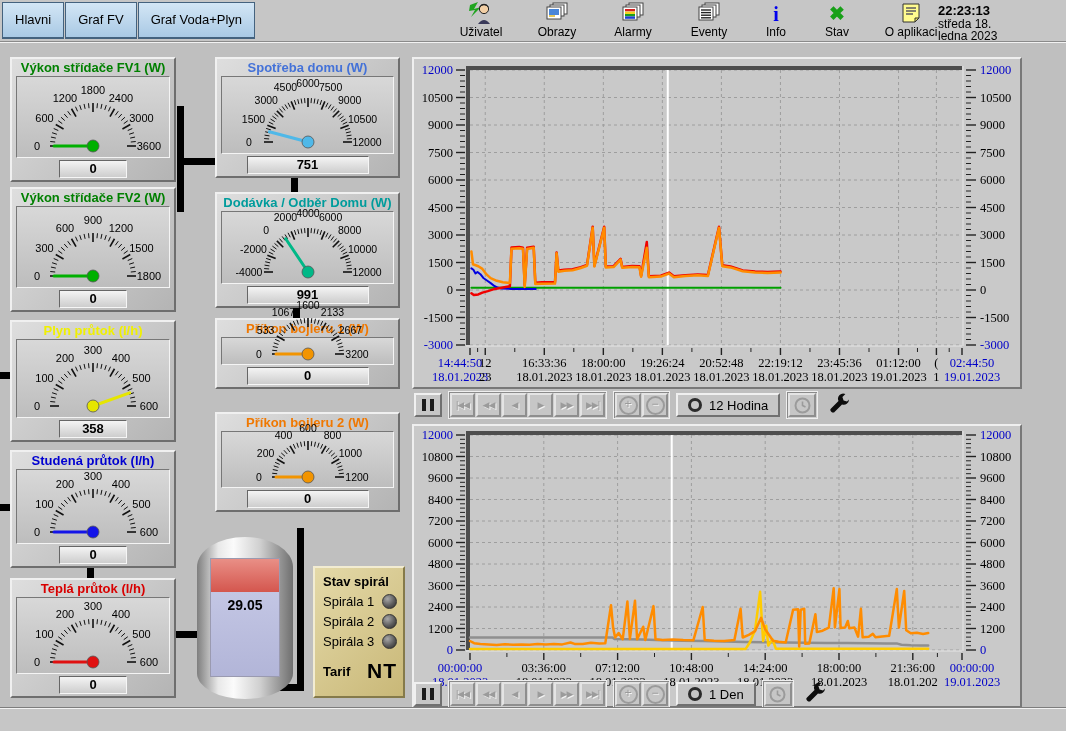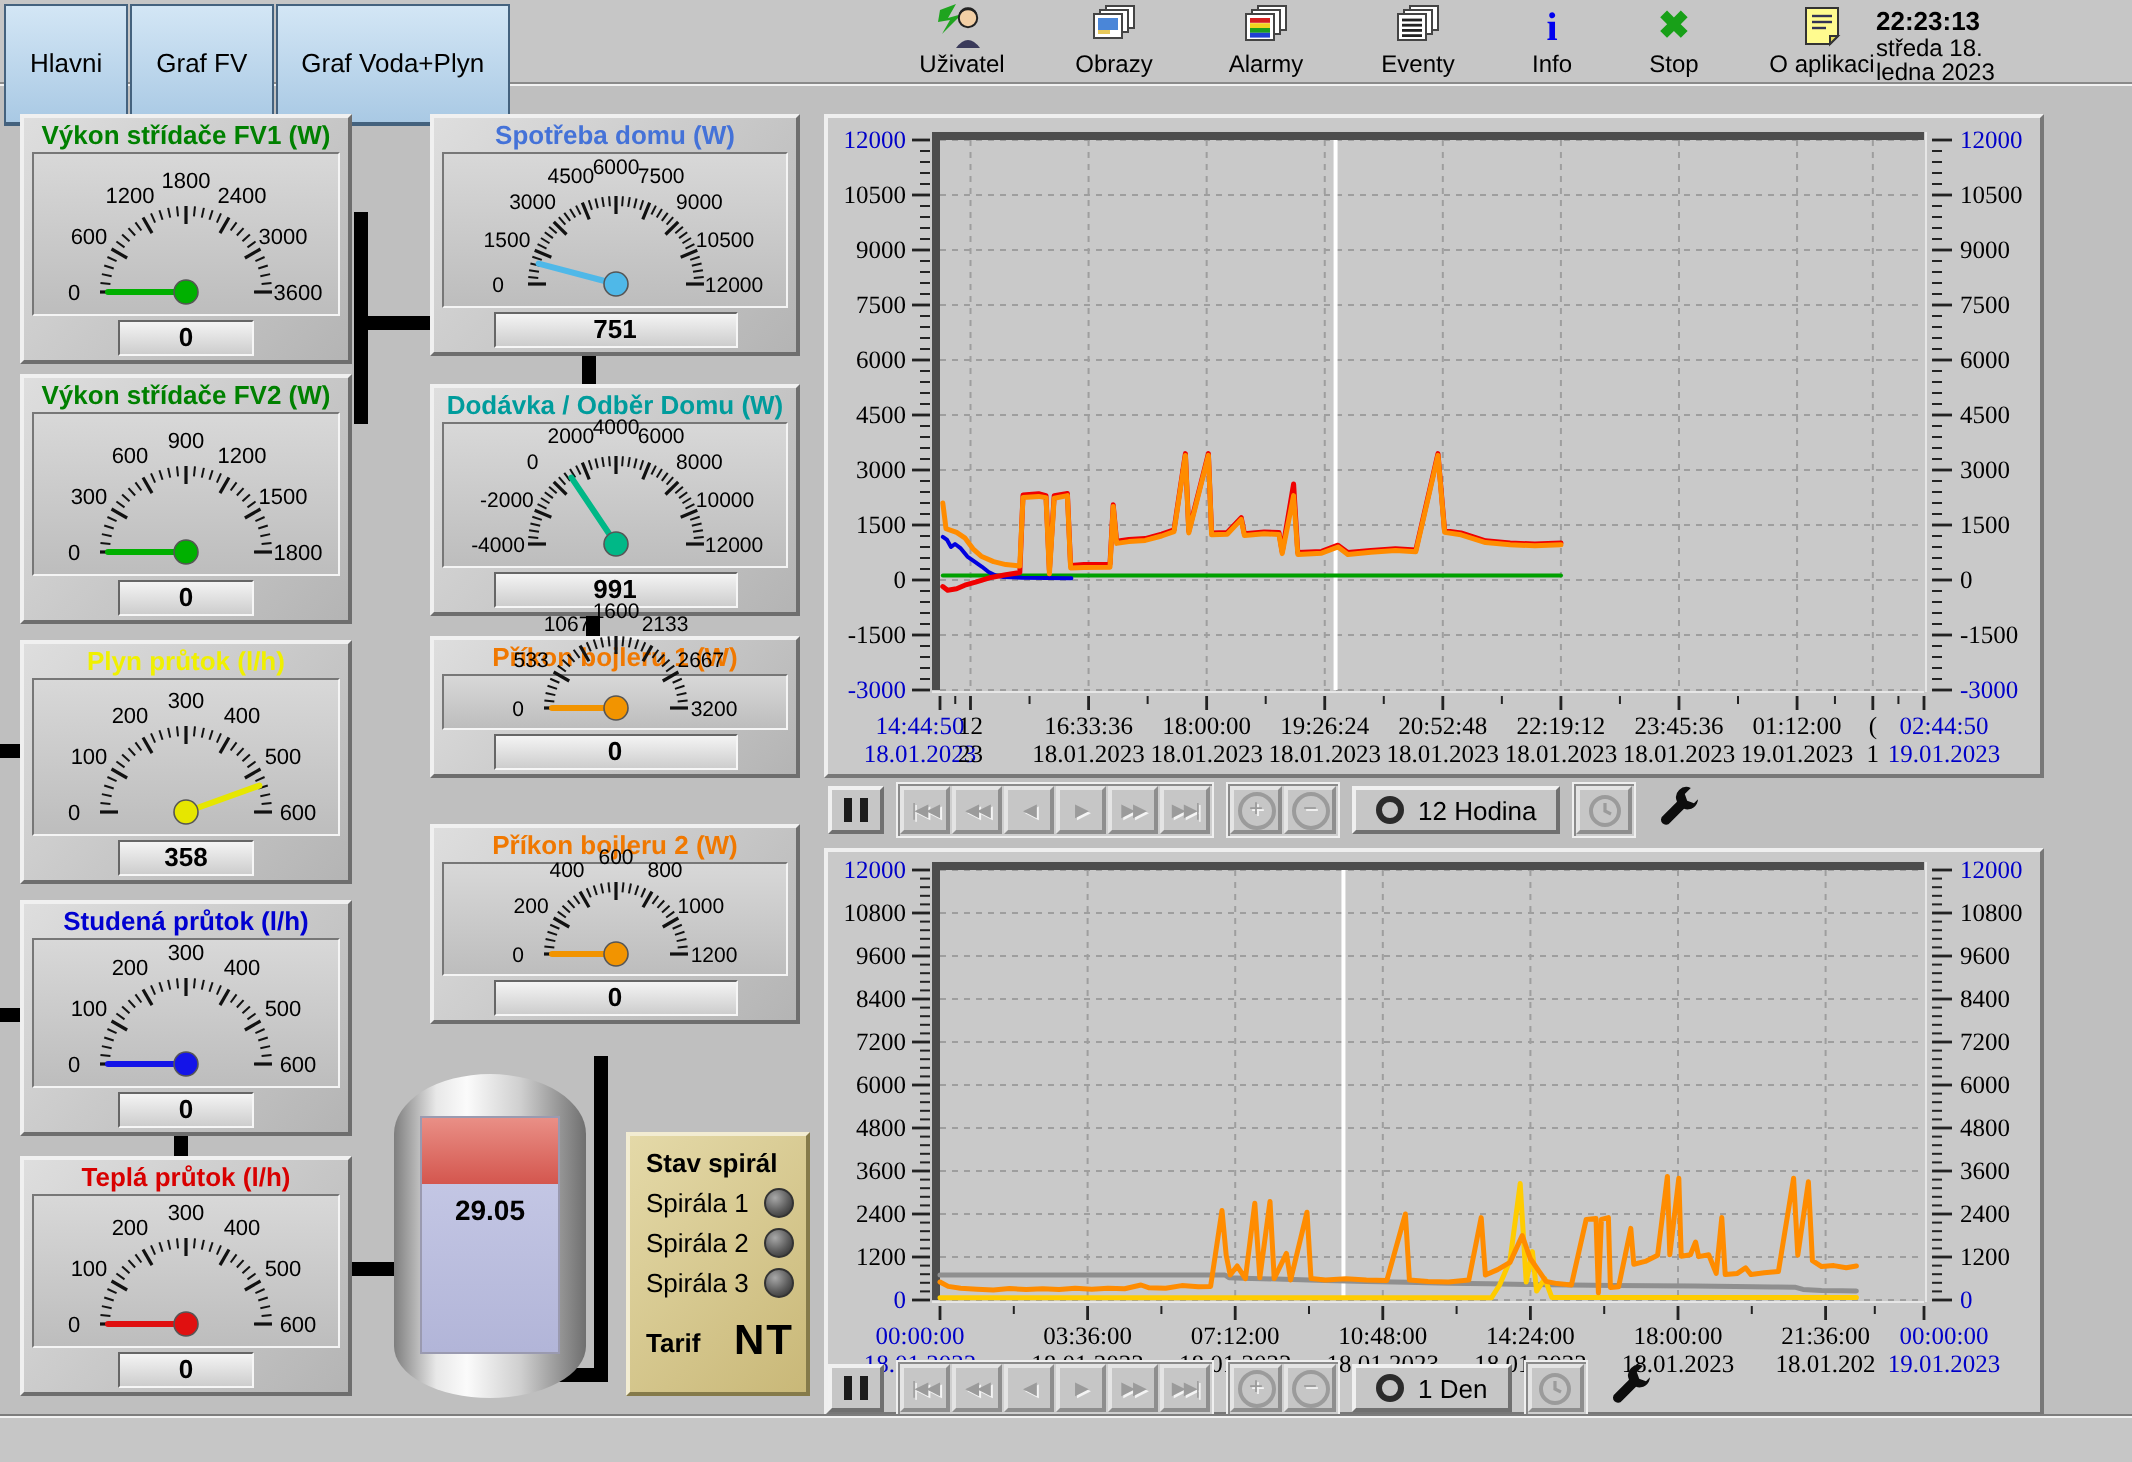--- a/index.html
+++ b/index.html
@@ -1,20 +1,20 @@
 <!DOCTYPE html>
 <html><head>
 <meta charset="utf-8">
 <style>
   html,body{margin:0;padding:0;}
   body{width:1066px;height:731px;background:#bfbfbf;font-family:"Liberation Sans",sans-serif;overflow:hidden;position:relative;}
   
   #topbar{position:absolute;left:0;top:0;width:1066px;height:41px;background:#c6c6c6;border-bottom:1px solid #8a8a8a;box-shadow:0 1px 0 #f2f2f2;}
   .tabs{position:absolute;left:2px;top:2px;display:flex;}
-  .tab{height:34px;line-height:34px;padding:12px 12px;margin-right:1px;background:linear-gradient(#d3e6f5,#a9c9e4);border:1px solid #44627e;border-bottom:2px solid #44627e;font-size:13px;color:#000;text-align:center;cursor:default;}
+  .tab{height:34px;line-height:34px;padding:0 12px;margin-right:1px;background:linear-gradient(#d3e6f5,#a9c9e4);border:1px solid #44627e;border-bottom:2px solid #44627e;font-size:13px;color:#000;text-align:center;cursor:default;}
   .toolbar{position:absolute;left:452px;top:2px;display:flex;gap:18px;}
   .tbtn{display:flex;flex-direction:column;align-items:center;width:58px;cursor:default;}
   .ticon{height:22px;display:flex;align-items:flex-end;justify-content:center;}
   .tlabel{font-size:12px;color:#000;margin-top:1px;white-space:nowrap;}
   .clock{position:absolute;right:8px;top:3px;width:120px;text-align:left;padding-left:12px;}
   .clock .t{font-size:13px;font-weight:bold;color:#000;}
   .clock .d{font-size:12px;color:#000;line-height:12px;}
   
   .gauge{position:absolute;background:linear-gradient(135deg,#dedede,#b4b4b4);border-top:2px solid #f0f0f0;border-left:2px solid #f0f0f0;border-right:2px solid #6e6e6e;border-bottom:2px solid #6e6e6e;box-sizing:border-box;}
   .g-title{position:absolute;top:1px;left:0;right:0;text-align:center;font-size:13px;font-weight:bold;white-space:nowrap;}
@@ -123,21 +123,21 @@
           </svg>
       </span>
       <span class="tlabel">Eventy</span>
     </div>
     <div class="tbtn" style="width:40px;">
       <span class="ticon" style="font-family:'Liberation Serif',serif;font-weight:bold;font-size:20px;color:#0000EE;line-height:20px;">i</span>
       <span class="tlabel">Info</span>
     </div>
     <div class="tbtn" style="width:46px;">
       <span class="ticon" style="font-size:19px;font-weight:bold;color:#18A018;line-height:20px;">✖</span>
-      <span class="tlabel">Stop</span>
+      <span class="tlabel">Stav</span>
     </div>
     <div class="tbtn" style="width:66px;">
       <span class="ticon">
         <svg width="22" height="22" viewBox="0 0 22 22">
             <path d="M3 2 H19 V16 L15 20 H3 Z" fill="#FFFB8F" stroke="#333"></path>
             <path d="M19 16 L15 16 L15 20 Z" fill="#e8df5a" stroke="#333"></path>
             <g stroke="#335" stroke-width="1.2">
               <line x1="6" y1="6" x2="16" y2="6"></line>
               <line x1="6" y1="9" x2="16" y2="9"></line>
               <line x1="6" y1="12" x2="13" y2="12"></line>

